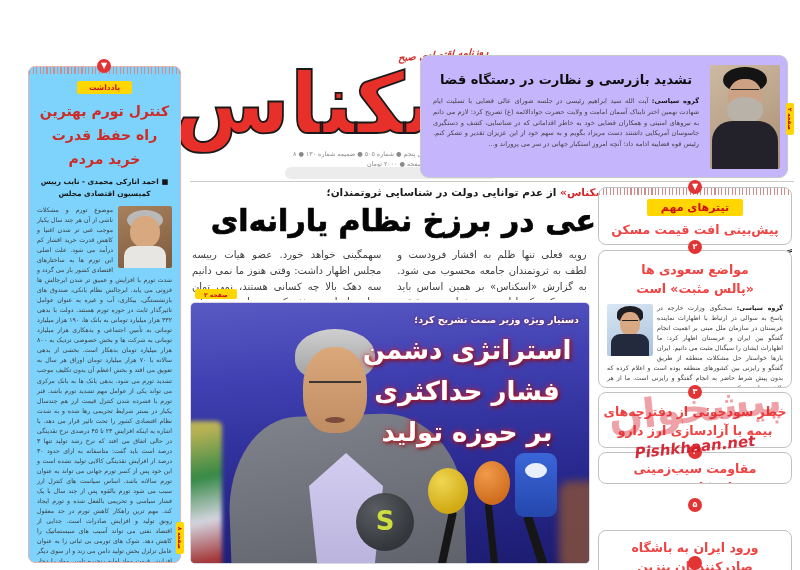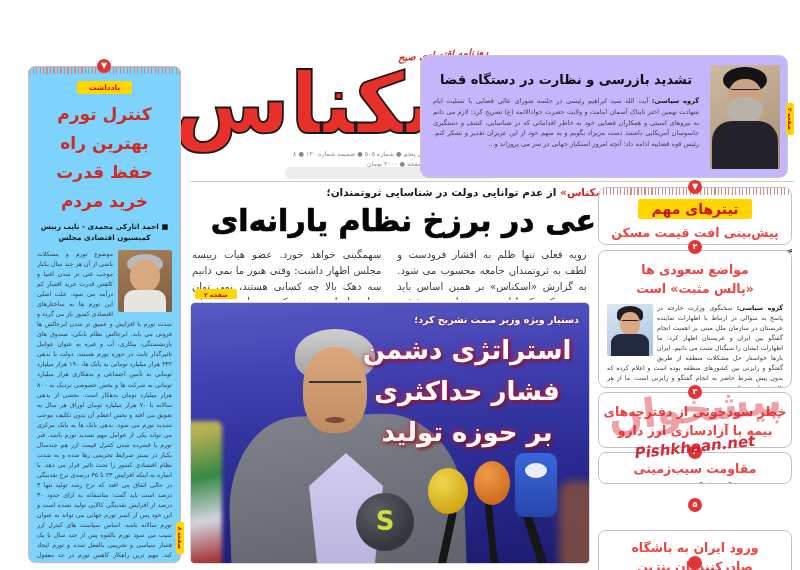--- a/index.html
+++ b/index.html
@@ -12,21 +12,21 @@
     border:1px solid #e7b4b2; border-radius:7px; overflow:hidden; }
   .comb { height:7px; width:100%;
     background:repeating-linear-gradient(90deg,#cf8b89 0 1px,transparent 1px 3.5px); }
   .red-dot { width:14px; height:14px; border-radius:50%; background:#e23434;
     color:#fff; font-size:8px; line-height:14px; text-align:center; z-index:9;
     font-weight:bold; }
   .tag-yellow { display:inline-block; background:#ffd600; color:#cc1212;
     font-weight:bold; border-radius:2px; }
   .note-tag { font-size:7.5px; padding:2px 12px; margin:7px auto 0; display:block;
     width:max-content; }
-  .note-title { margin:6px 9px 0; font-size:17px; font-weight:bold; color:#ce2b26;
+  .note-title { margin:6px 9px 0; font-size:14px; font-weight:bold; color:#ce2b26;
     text-align:center; line-height:1.7; }
   .note-byline { margin:5px 8px 3px; font-size:7.3px; font-weight:bold; color:#151515;
     text-align:center; line-height:1.6; }
   .note-body-wrap { padding:2px 8px; height:360px; overflow:hidden; }
   .note-photo { float:right; width:54px; height:62px; margin:1px 0 3px 5px;
     position:relative; overflow:hidden; border-radius:2px;
     background:linear-gradient(160deg,#a8805d,#7d5a3e); }
   .np-hair { position:absolute; left:9px; top:4px; width:36px; height:20px;
     border-radius:50%; background:#b9b9b9; }
   .np-face { position:absolute; left:12px; top:10px; width:30px; height:32px;
@@ -132,21 +132,21 @@
   .ph-vtag { left:176px; top:522px; }
 
   
   .sb-box { left:598px; width:194px; background:#fff; border:1px solid #c2c2c2;
     border-radius:8px; overflow:hidden; text-align:center; }
   .sb1 { top:187px; height:58px; }
   .sb2 { top:250px; height:138px; }
   .sb3 { top:392px; height:56px; }
   .sb4 { top:452px; height:32px; }
   .sb5 { top:530px; height:53px; }
-  .sb-tag { font-size:14px; padding:2px 14px; margin:4px auto 0; display:block;
+  .sb-tag { font-size:11px; padding:2px 14px; margin:4px auto 0; display:block;
     width:max-content; }
   .sb-title { font-size:12.5px; font-weight:bold; color:#ef4444; line-height:1.55;
     margin-top:4px; }
   .sb-title.mt { margin-top:9px; }
   .sb-body-wrap { padding:4px 8px 0; text-align:right; }
   .sb-photo { float:left; width:46px; height:52px; margin:1px 4px 2px 0;
     position:relative; overflow:hidden; border-radius:2px;
     background:linear-gradient(160deg,#d9e6f4,#a9c2dd); }
   .sp-hair { position:absolute; left:10px; top:2px; width:26px; height:16px;
     border-radius:50% 50% 30% 30%; background:#1d1d22; }

